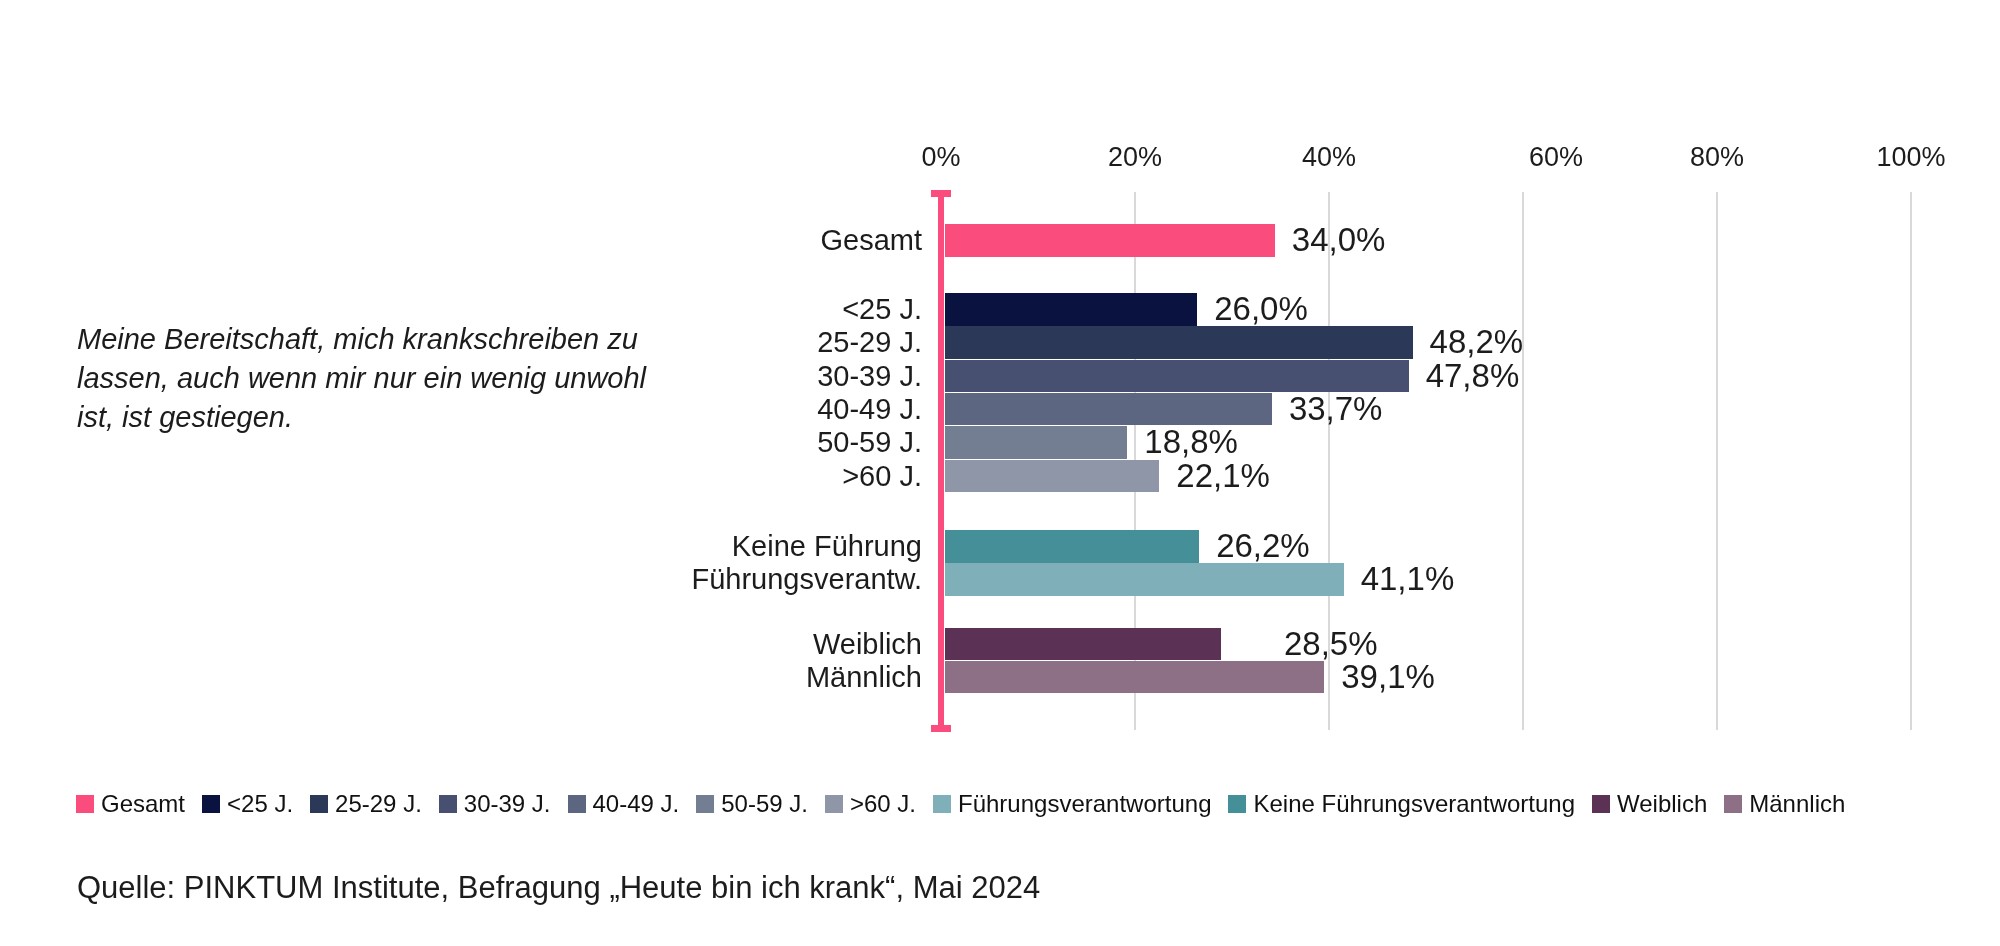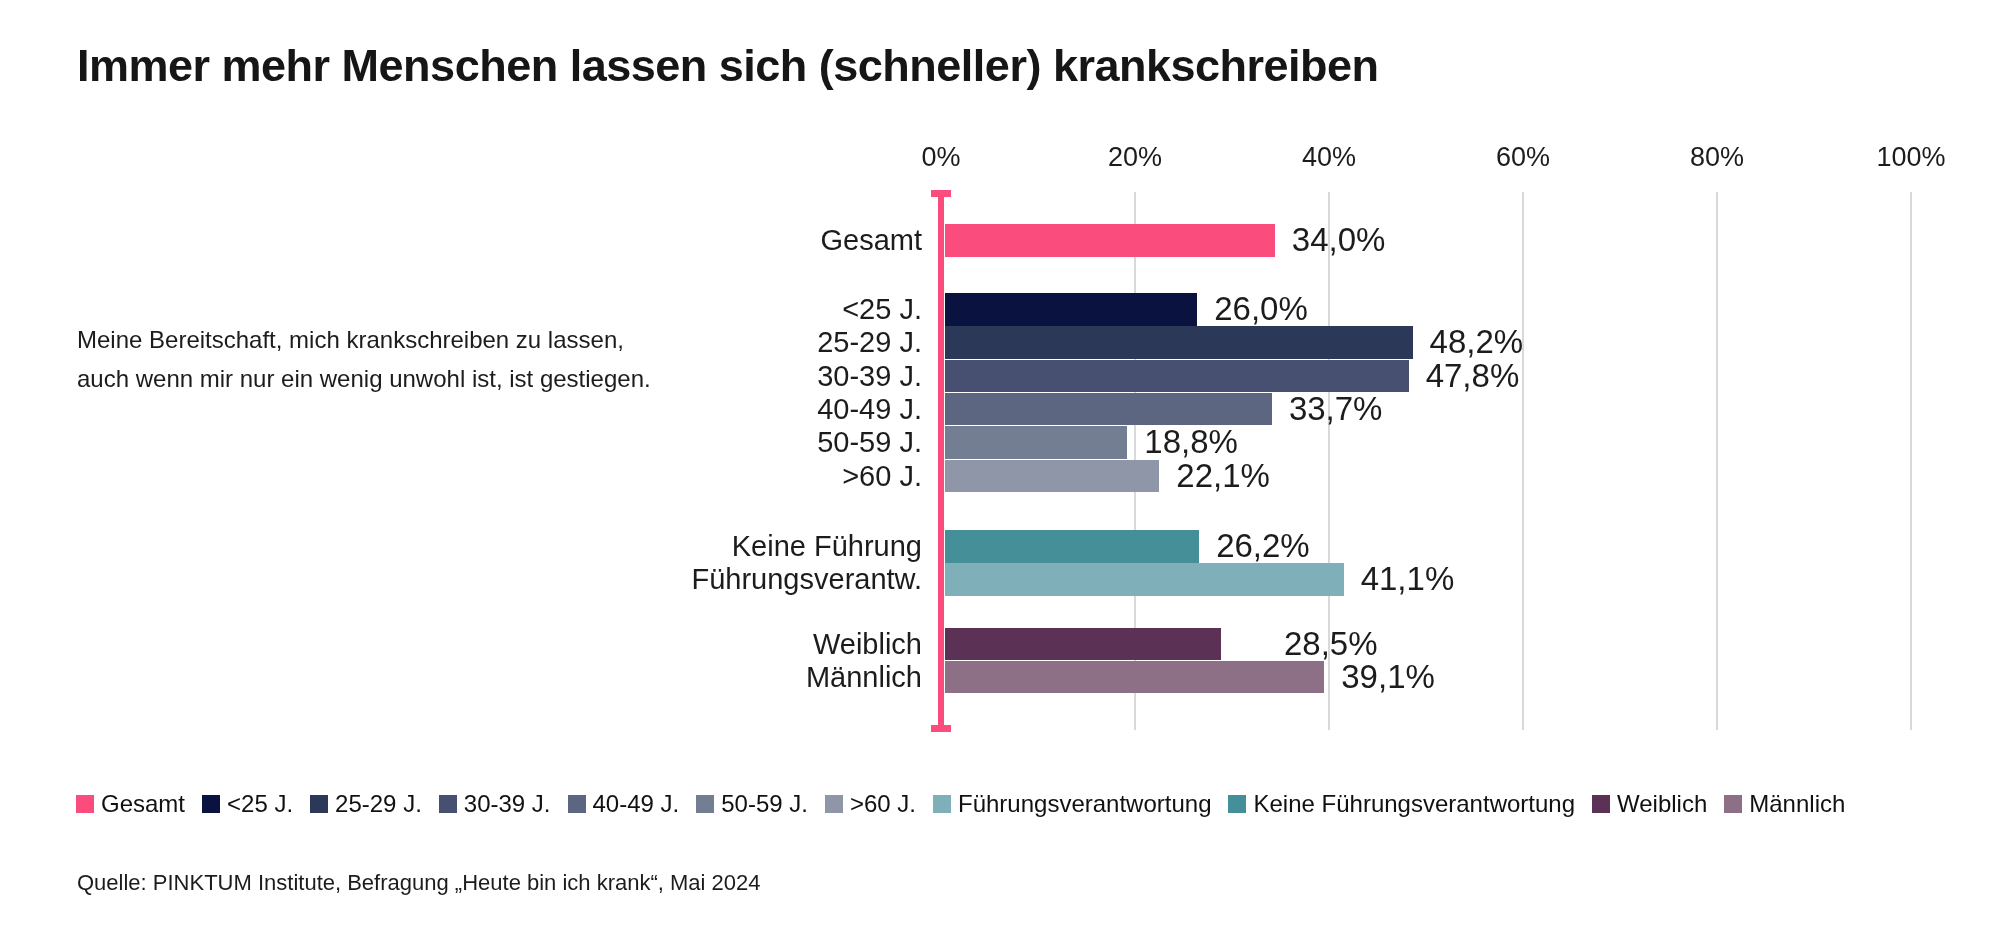--- a/index.html
+++ b/index.html
@@ -19,23 +19,24 @@
     font-weight: 700;
     letter-spacing: -0.5px;
     color: #161616;
     white-space: nowrap;
   }
   .description {
     position: absolute;
     left: 77px;
     top: 320px;
     width: 600px;
-    font-size: 24px;
+    font-size: 29px;
     line-height: 39px;
     color: #1c1c1c;
+    font-style: italic;
   }
   .chart { position: absolute; inset: 0; }
   .tick-label {
     position: absolute;
     width: 120px;
     text-align: center;
     font-size: 27px;
     color: #1c1c1c;
   }
   .gridline { position: absolute; width: 2px; background: #d9d9d9; }
@@ -64,39 +65,38 @@
     font-size: 24px;
     color: #111111;
     white-space: nowrap;
   }
   .legend-item { display: flex; align-items: center; gap: 7px; }
   .legend-swatch { width: 18px; height: 18px; flex: 0 0 auto; }
   .source {
     position: absolute;
     left: 77px;
     top: 870px;
-    font-size: 22px;
+    font-size: 31px;
     color: #1c1c1c;
     white-space: nowrap;
   }
 </style>
 </head>
 <body>
 
 <div class="page">
-  <div class="title">Immer mehr Menschen lassen sich (schneller) krankschreiben</div>
   <div class="description">Meine Bereitschaft, mich krankschreiben zu lassen, auch wenn mir nur ein wenig unwohl ist, ist gestiegen.</div>
   <div class="chart" id="chart">
       <div class="tick-label" style="left: 881px; top: 142px;">0%</div>
       <div class="gridline" style="left: 1134px; top: 192px; height: 538px; background: rgb(217, 217, 217);"></div>
       <div class="tick-label" style="left: 1075px; top: 142px;">20%</div>
       <div class="gridline" style="left: 1328px; top: 192px; height: 538px; background: rgb(217, 217, 217);"></div>
       <div class="tick-label" style="left: 1269px; top: 142px;">40%</div>
       <div class="gridline" style="left: 1522px; top: 192px; height: 538px; background: rgb(217, 217, 217);"></div>
-      <div class="tick-label" style="left: 1463px; top: 142px;">60%</div>
+      <div class="tick-label" style="left: 1463px; top: 142px; text-align: right;">60%</div>
       <div class="gridline" style="left: 1716px; top: 192px; height: 538px; background: rgb(217, 217, 217);"></div>
       <div class="tick-label" style="left: 1657px; top: 142px;">80%</div>
       <div class="gridline" style="left: 1910px; top: 192px; height: 538px; background: rgb(217, 217, 217);"></div>
       <div class="tick-label" style="left: 1851px; top: 142px;">100%</div>
       <div class="axis-line" style="left: 938px; top: 192px; width: 6px; height: 538px; background: rgb(251, 77, 125);"></div>
       <div class="axis-line" style="left: 931px; top: 190px; width: 20px; height: 7px; background: rgb(251, 77, 125);"></div>
       <div class="axis-line" style="left: 931px; top: 725px; width: 20px; height: 7px; background: rgb(251, 77, 125);"></div>
       <div class="bar" style="left: 945px; top: 224px; width: 329.8px; height: 32.5px; background: rgb(251, 77, 125);"></div>
       <div class="category-label" style="left: 300px; width: 622px; top: 224px; height: 32.5px; line-height: 32.5px;">Gesamt</div>
       <div class="value-label" style="left: 1291.8px; top: 224px; height: 32.5px; line-height: 32.5px;">34,0%</div>

